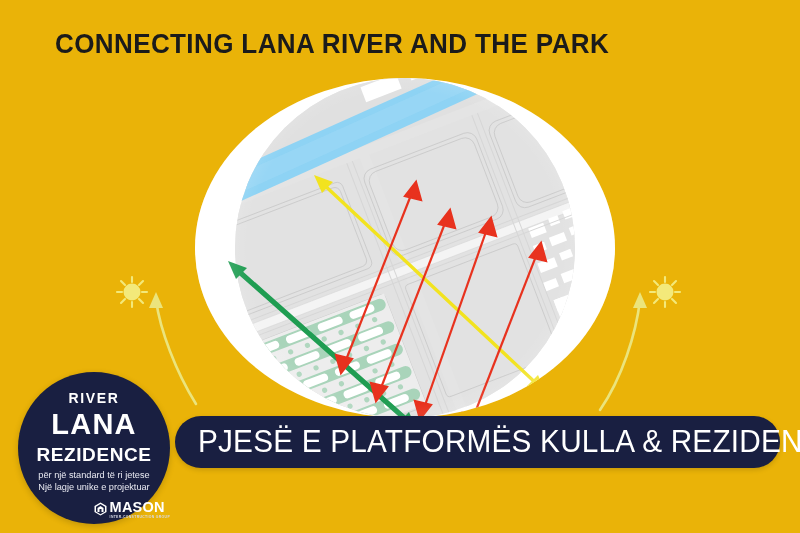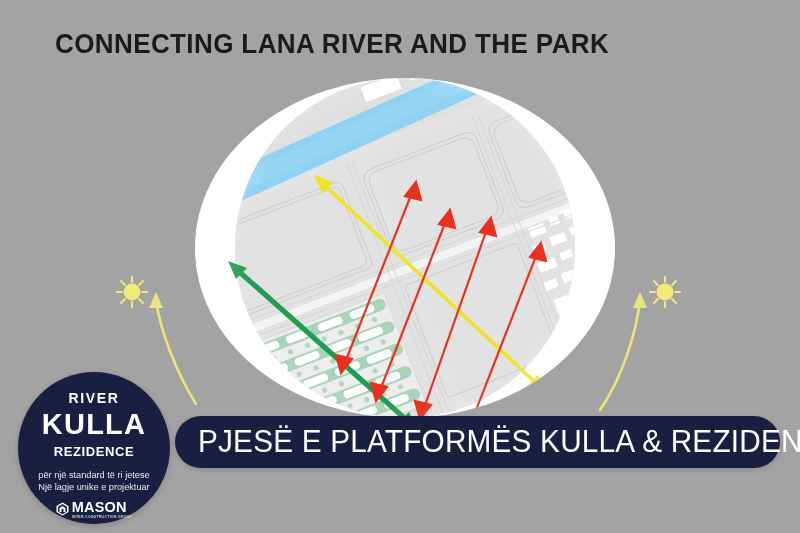--- a/index.html
+++ b/index.html
@@ -1,21 +1,21 @@
 <!DOCTYPE html>
 <html><head>
 <meta charset="utf-8">
 <style>
   html,body{margin:0;padding:0;}
   body{
     width:800px;height:533px;overflow:hidden;background:#ffffff;
     font-family:"Liberation Sans", sans-serif;
     position:relative;
   }
-  #slide{position:absolute;inset:0;background:#a3a3a3;padding-left:47px;}
+  #slide{position:absolute;inset:0;background:#eab308;padding-left:47px;}
 
   
   .title{
     position:absolute;left:55px;top:28px;
     font-size:28px;font-weight:700;letter-spacing:.4px;
     color:#1b1b1b;white-space:nowrap;
     font-family:"Liberation Sans", sans-serif;
     transform:scaleX(.93);transform-origin:left center;
   }
 
@@ -55,30 +55,30 @@
   .badge-river{
     position:absolute;top:18px;left:0;right:0;
     font-size:14px;font-weight:700;letter-spacing:1.6px;
   }
   .badge-park{
     position:absolute;top:36px;left:0;right:0;
     font-size:29px;font-weight:700;letter-spacing:1.2px;
   }
   .badge-rezidence{
     position:absolute;top:72px;left:0;right:0;
-    font-size:13px;font-weight:700;letter-spacing:.6px;
+    font-size:19px;font-weight:700;letter-spacing:.6px;
   }
   .badge-tag{
     position:absolute;top:97px;left:6px;right:6px;
     font-size:9.2px;font-weight:400;line-height:1.35;
     color:#e9eaf2;
   }
   .badge-logo{
     position:absolute;top:128px;left:0;right:0;
-    display:flex;align-items:center;justify-content:center;gap:3px;
+    display:flex;align-items:center;justify-content:flex-end;gap:3px;
   }
   .mason-mark{width:13px;height:14px;display:block;}
   .mason-text{display:flex;flex-direction:column;align-items:flex-start;line-height:1;}
   .mason-name{font-size:14.5px;font-weight:700;letter-spacing:.2px;color:#ffffff;}
   .mason-sub{font-size:3.4px;font-weight:700;letter-spacing:.35px;color:#d8dae6;margin-top:1px;}
 
   
   .banner{
     position:absolute;left:175px;top:416px;width:605px;height:52px;
     background:#191f41;border-radius:26px;
@@ -371,21 +371,21 @@
       </g>
     </g>
   </svg>
 
   <div class="banner">
     <span class="banner-text">PJESË E PLATFORMËS KULLA &amp; REZIDENCA</span>
   </div>
 
   <div class="badge">
     <div class="badge-river">RIVER</div>
-    <div class="badge-park">KULLA</div>
+    <div class="badge-park">LANA</div>
     <div class="badge-rezidence">REZIDENCE</div>
     <div class="badge-tag">
       <div>për një standard të ri jetese</div>
       <div>Një lagje unike e projektuar</div>
     </div>
     <div class="badge-logo">
       <svg class="mason-mark" viewBox="0 0 26 28">
         <polygon points="13,1 25,8 25,20 13,27 1,20 1,8" fill="#ffffff"></polygon>
         <polygon points="13,4 22,9.5 22,19 13,24.5 4,19 4,9.5" fill="#191f41"></polygon>
         <path d="M7 20 L7 12 L13 8 L19 12 L19 20 Z" fill="#ffffff"></path>

